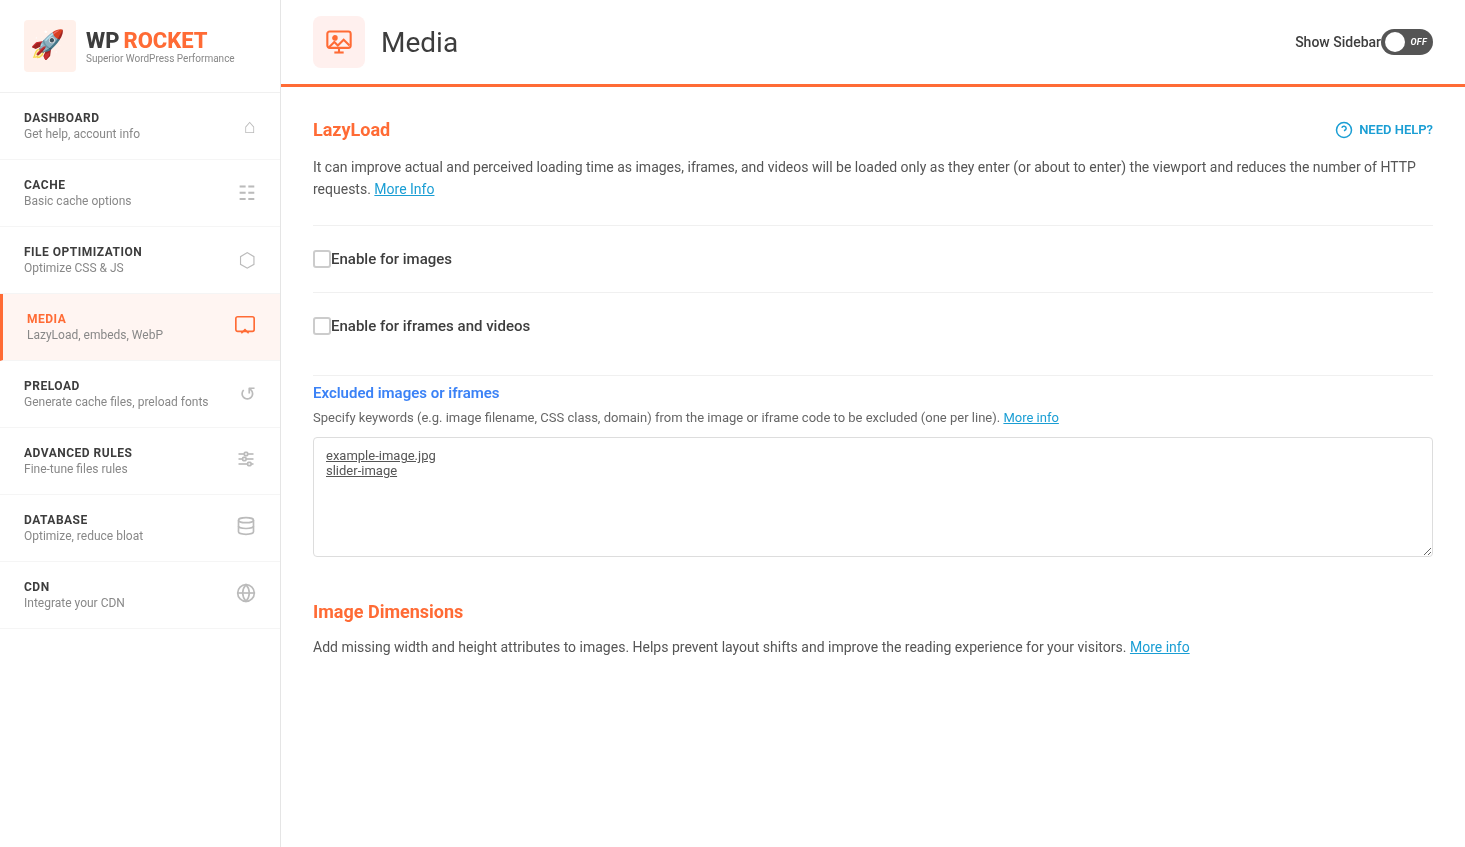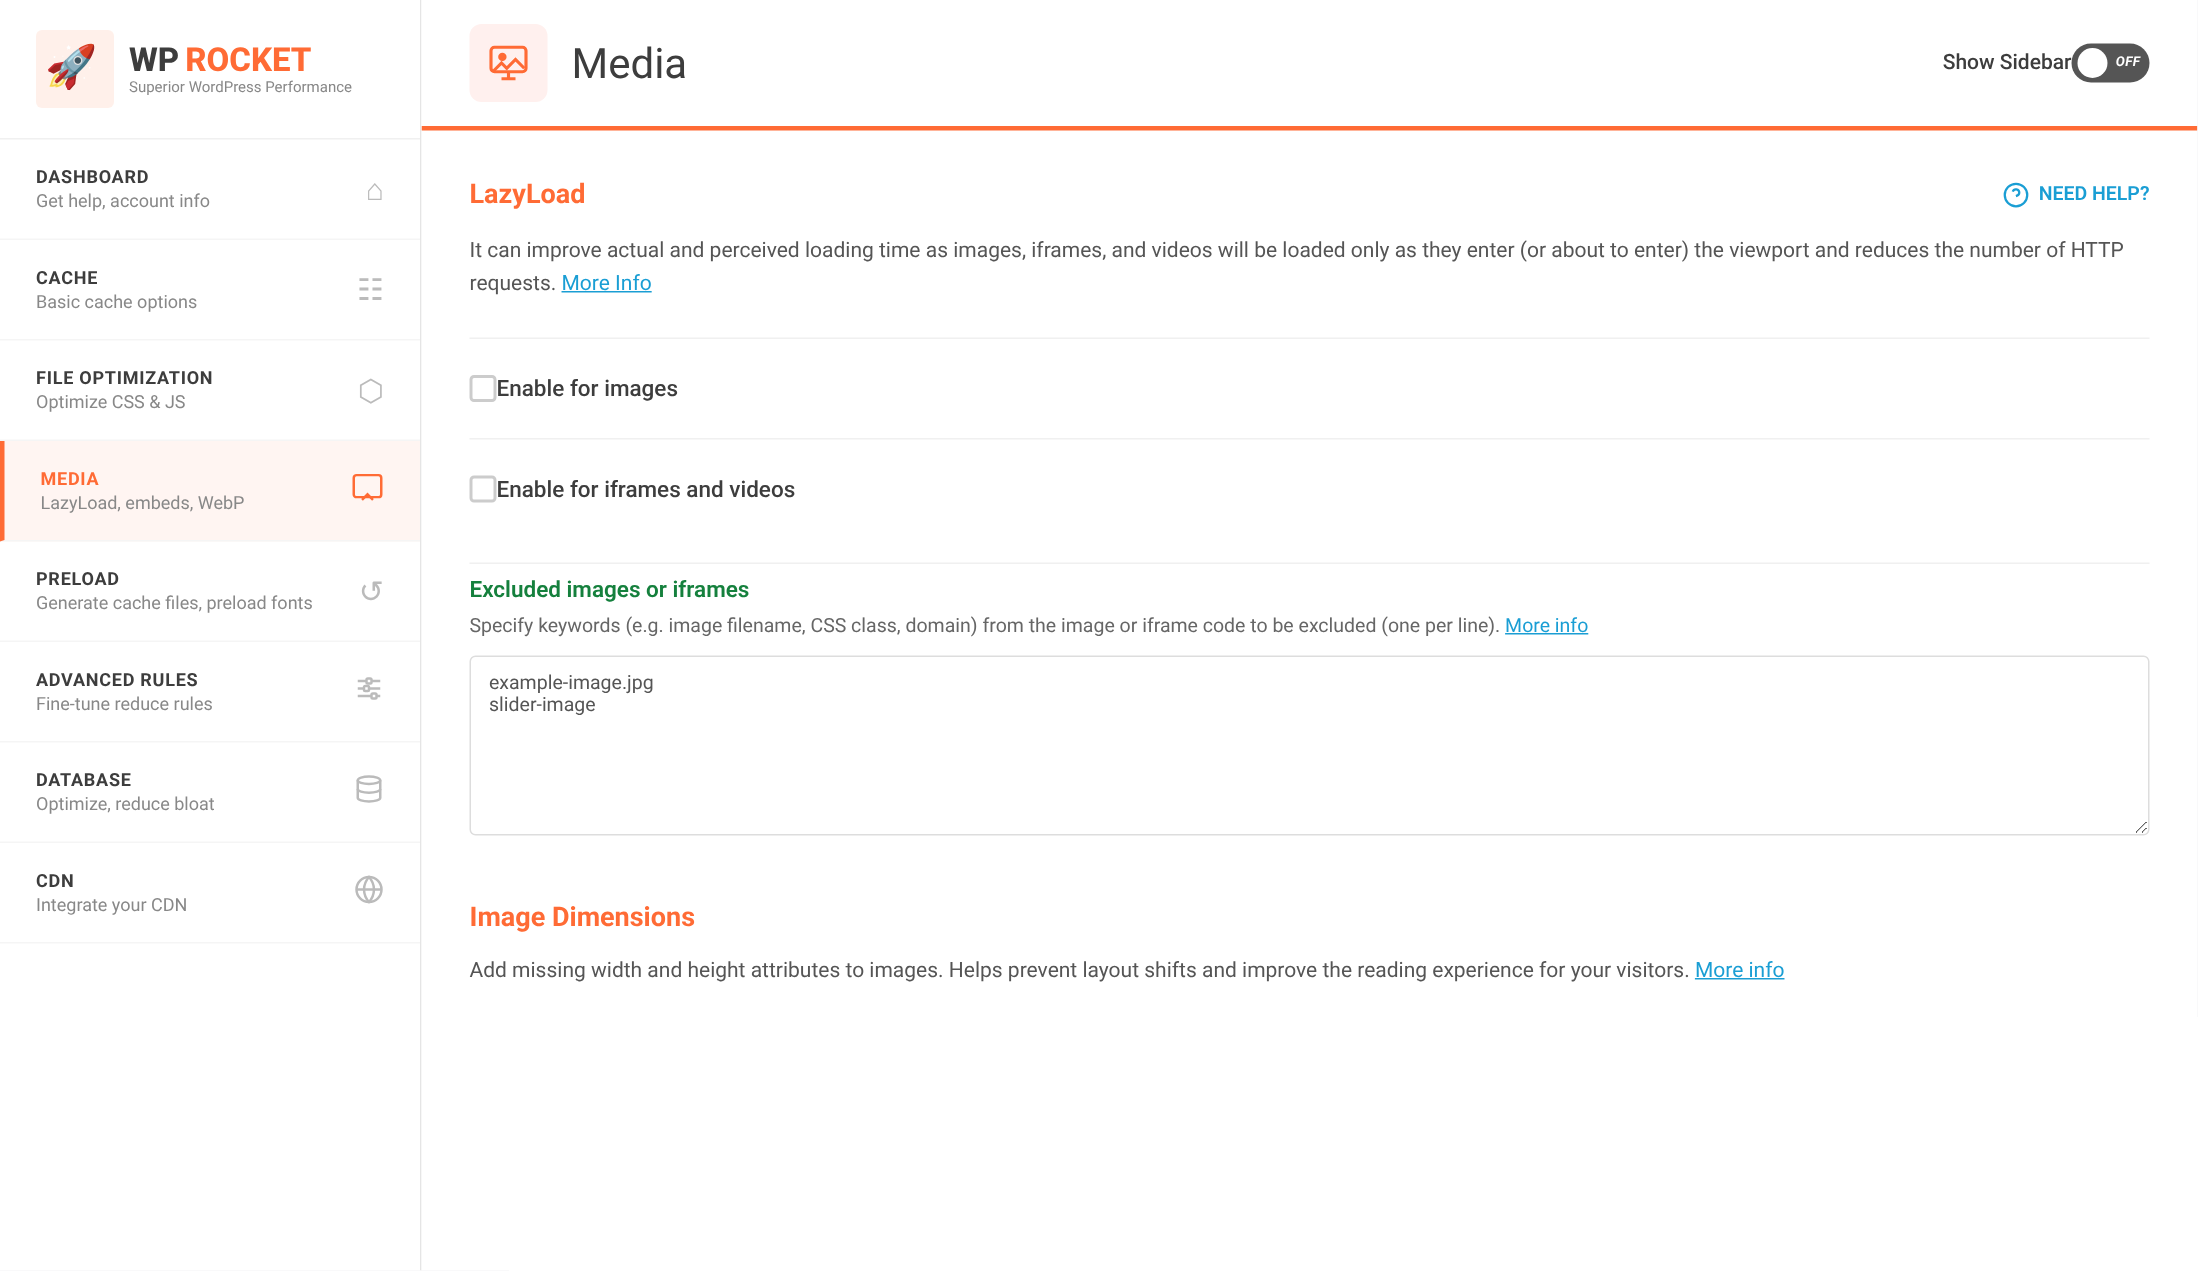--- a/index.html
+++ b/index.html
@@ -191,35 +191,36 @@
       border: 2px solid #ccc;
       border-radius: 3px;
       background: #fff;
       cursor: pointer;
       flex-shrink: 0;
     }
 
     .option-label { font-size: 15px; color: #3d3d3d; font-weight: 500; }
 
     .excluded-section { margin-top: 16px; }
-    .excluded-title { font-size: 15px; font-weight: 600; color: #15803d; margin-bottom: 6px; padding-top: 8px; border-top: 1px solid #f0f0f0; }
+    .excluded-title { font-size: 15px; font-weight: 600; color: #3b82f6; margin-bottom: 6px; padding-top: 8px; border-top: 1px solid #f0f0f0; }
     .excluded-desc { font-size: 13px; color: #666; margin-bottom: 10px; line-height: 1.5; }
     .excluded-desc a { color: #1a9ed4; text-decoration: underline; }
 
     .excluded-textarea {
       width: 100%;
       height: 120px;
       border: 1px solid #ddd;
       border-radius: 4px;
       padding: 10px 12px;
       font-size: 13px;
       color: #555;
       resize: vertical;
       font-family: inherit;
       outline: none;
+      text-decoration: underline;
     }
 
     .image-dimensions-section { margin-top: 40px; }
   </style>
 </head>
 <body>
 
 <div class="sidebar">
   <div class="logo-area">
     <svg class="logo-icon" viewBox="0 0 52 52" xmlns="http://www.w3.org/2000/svg">
@@ -279,21 +280,21 @@
       <div class="nav-item-text">
         <div class="nav-item-title">PRELOAD</div>
         <div class="nav-item-subtitle">Generate cache files, preload fonts</div>
       </div>
       <span class="nav-icon">↺</span>
     </div>
 
     <div class="nav-item">
       <div class="nav-item-text">
         <div class="nav-item-title">ADVANCED RULES</div>
-        <div class="nav-item-subtitle">Fine-tune reduce rules</div>
+        <div class="nav-item-subtitle">Fine-tune files rules</div>
       </div>
       <span class="nav-icon">
         <svg width="20" height="20" viewBox="0 0 24 24" fill="none" stroke="#bbb" stroke-width="2">
           <line x1="3" y1="6" x2="10" y2="6"></line>
             <rect x="10" y="4" width="4" height="4" rx="1"></rect>
           <line x1="14" y1="6" x2="21" y2="6"></line>
           <line x1="3" y1="12" x2="8" y2="12"></line>
             <rect x="8" y="10" width="4" height="4" rx="1"></rect>
           <line x1="12" y1="12" x2="21" y2="12"></line>
           <line x1="3" y1="18" x2="14" y2="18"></line>

